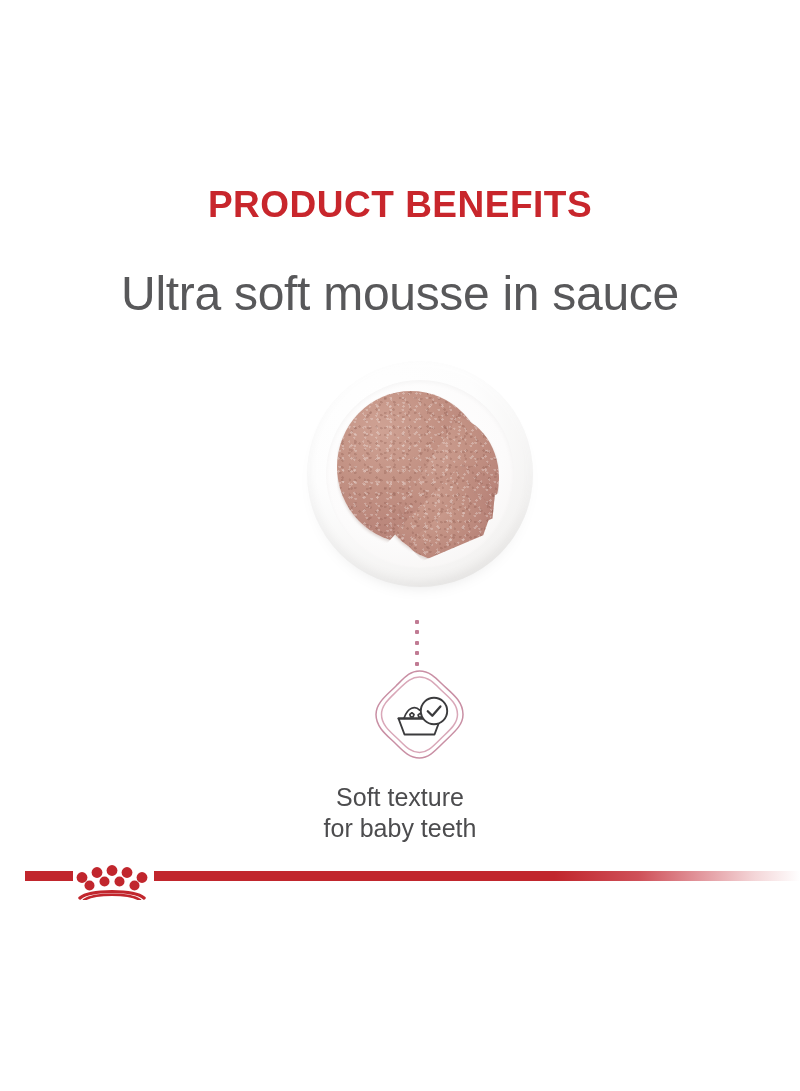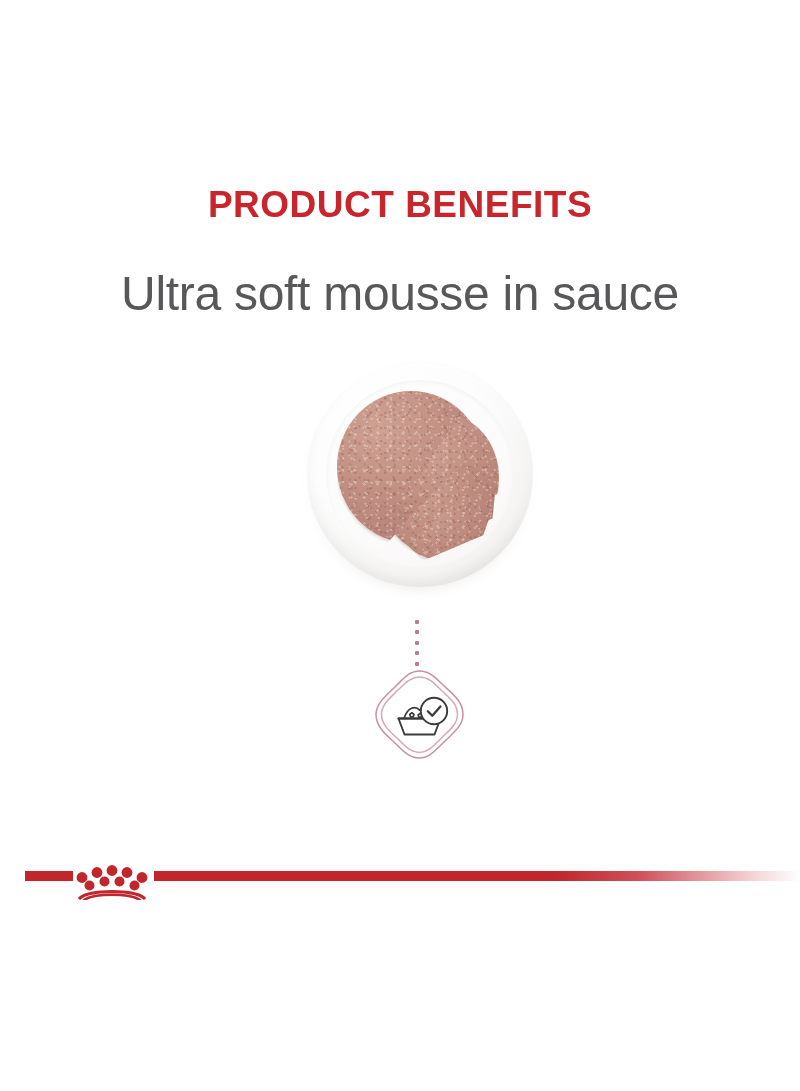--- a/index.html
+++ b/index.html
@@ -307,20 +307,24 @@
         <path d="M52.6 47.6 l 1.8 -1.3 1.8 1.3 -0.7 2.1 -2.2 0 Z"></path>
       </g>
 
       <g>
         <circle cx="61" cy="43" r="13.2" fill="#ffffff" stroke="#3b3b3d" stroke-width="1.9"></circle>
         <path d="M54.8 43.2 L 59.3 47.8 L 67.4 38.4" fill="none" stroke="#3b3b3d" stroke-width="2.3" stroke-linecap="round" stroke-linejoin="round"></path>
       </g>
     </svg>
   </div>
 
+  <div class="benefit-caption">
+    <span class="l1">Soft texture</span>
+    <span class="l2">for baby teeth</span>
+  </div>
 
   <div class="brandbar">
     <div class="bar-left"></div>
     <div class="bar-right"></div>
     <div class="crown">
       <svg width="76" height="40" viewBox="0 0 76 40" aria-hidden="true">
         <g fill="#c1262d">
           <circle cx="8" cy="17.5" r="5.4"></circle>
           <circle cx="23" cy="12.5" r="5.4"></circle>
           <circle cx="38" cy="10.5" r="5.4"></circle>

